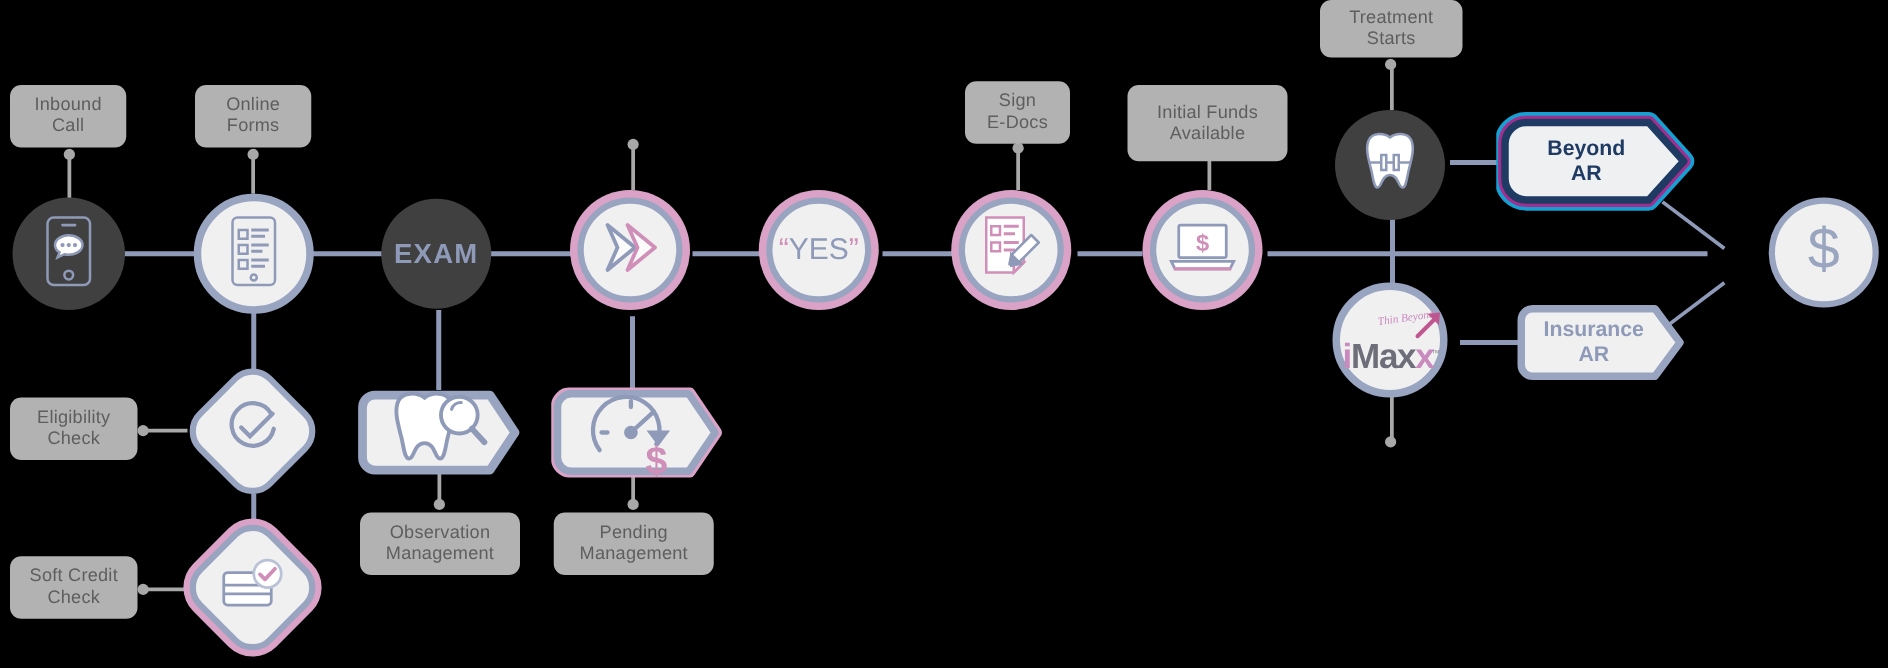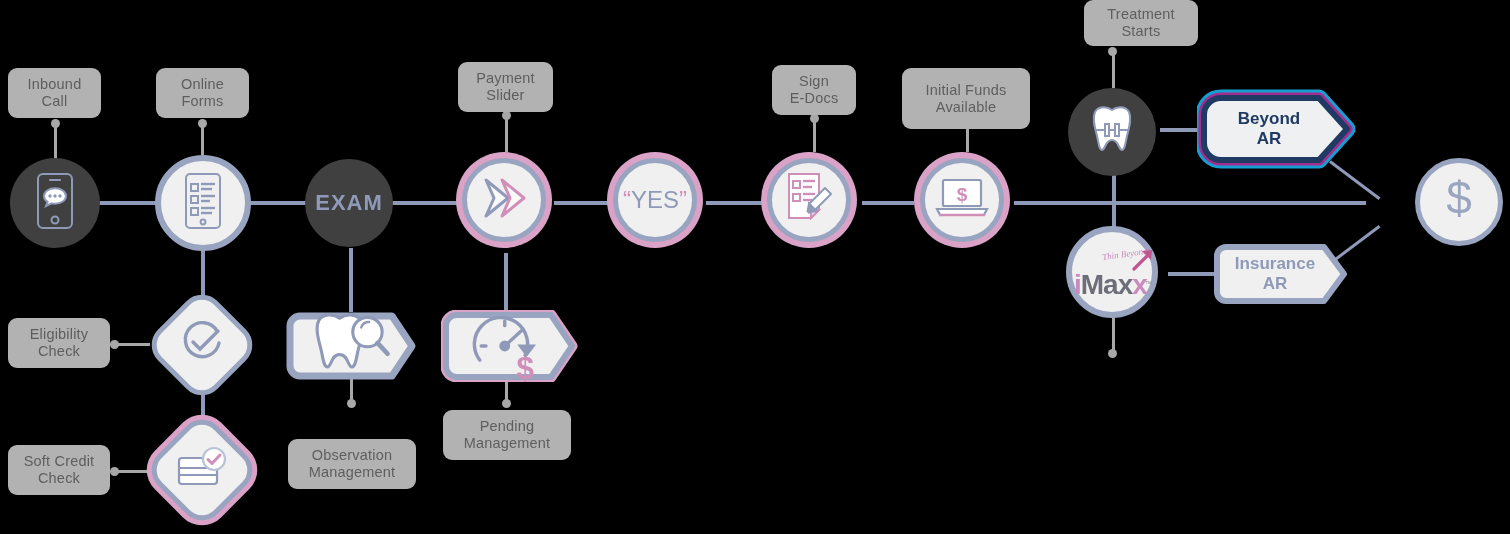--- a/index.html
+++ b/index.html
@@ -116,33 +116,31 @@
   <div class="stem" style="left:350px;top:378px;height:25px;"></div>
   <div class="stemdot" style="left:347px;top:399px;"></div>
 
   <div class="stem" style="left:505px;top:378px;height:25px;"></div>
   <div class="stemdot" style="left:502px;top:399px;"></div>
 
   <div class="pill" style="left:8px;top:68px;width:93px;height:50px;">Inbound
 Call</div>
   <div class="pill" style="left:156px;top:68px;width:93px;height:50px;">Online
 Forms</div>
-  <div class="pill" style="left:458px;top:62px;width:95px;height:50px;">Payment
-Slider</div>
   <div class="pill" style="left:772px;top:65px;width:84px;height:50px;">Sign
 E-Docs</div>
   <div class="pill" style="left:902px;top:68px;width:128px;height:61px;">Initial Funds
 Available</div>
-  <div class="pill" style="left:1056px;top:0px;width:114px;height:46px;margin-left:28px;">Treatment
+  <div class="pill" style="left:1056px;top:0px;width:114px;height:46px;">Treatment
 Starts</div>
   <div class="pill" style="left:8px;top:318px;width:102px;height:50px;">Eligibility
 Check</div>
   <div class="pill" style="left:8px;top:445px;width:102px;height:50px;">Soft Credit
 Check</div>
-  <div class="pill" style="left:288px;top:410px;width:128px;height:50px;margin-top:29px;">Observation
+  <div class="pill" style="left:288px;top:410px;width:128px;height:50px;">Observation
 Management</div>
   <div class="pill" style="left:443px;top:410px;width:128px;height:50px;">Pending
 Management</div>
 
   <div class="node plain" style="left:10px;top:158px;width:90px;height:90px;">
     <span>
       <svg width="44" height="58" viewBox="0 0 44 58" fill="none" stroke="#8e9ab8" stroke-width="2">
         <rect x="5" y="2" width="34" height="54" rx="5"></rect>
         <line x1="17" y1="8" x2="27" y2="8" stroke-width="2.2" stroke-linecap="round"></line>
         <circle cx="22" cy="48" r="3.5"></circle>

